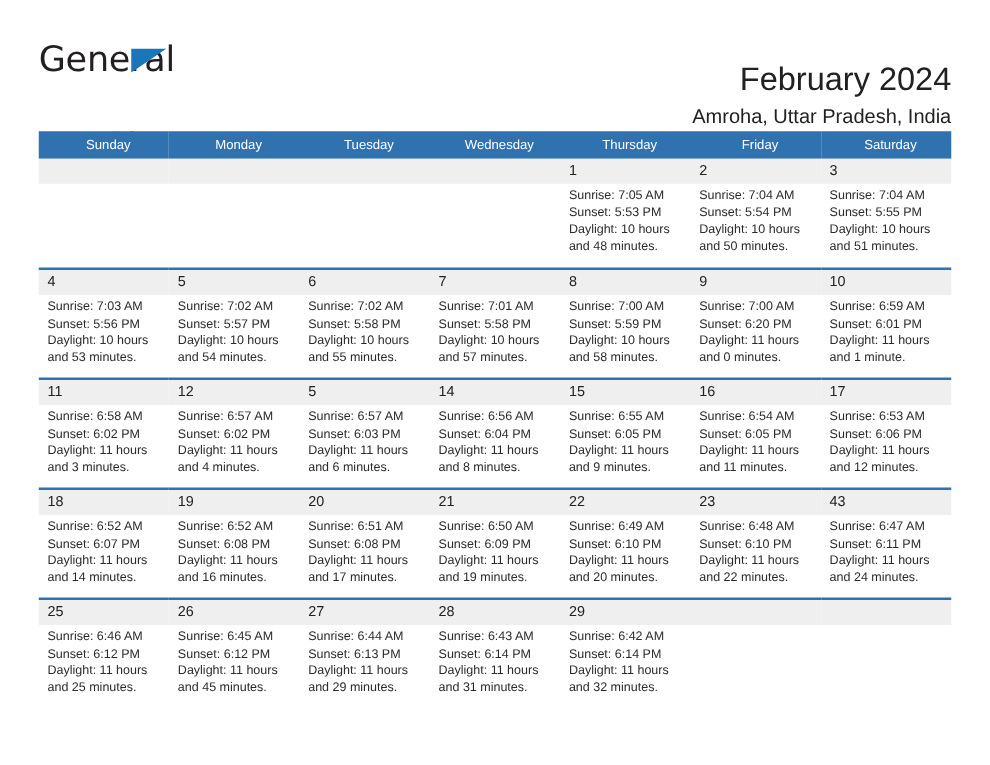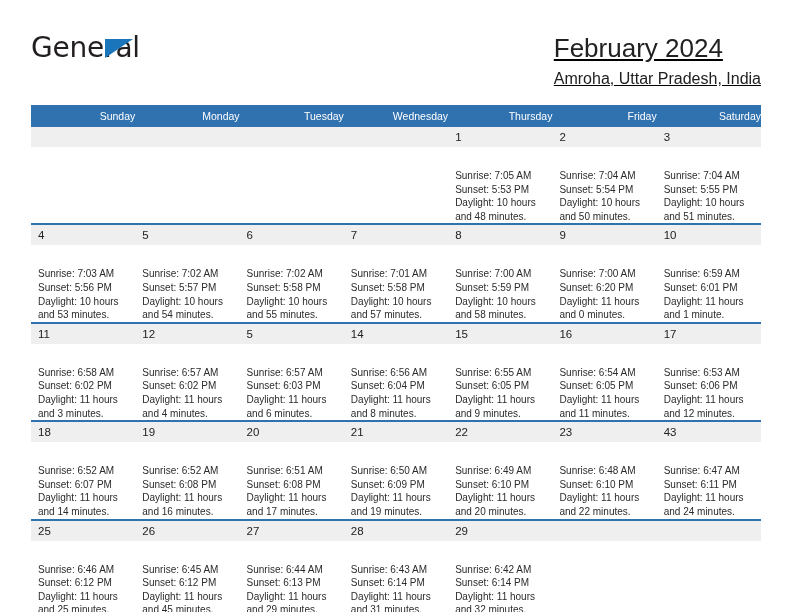--- a/index.html
+++ b/index.html
@@ -60,23 +60,22 @@
     top: 21px;
     font-size: 21px;
     color: #1b75bb;
     line-height: 24px;
     font-family: "DejaVu Sans", sans-serif;
     margin-top: 45px;
   }
   .title-block {
     position: absolute;
     right: 0;
-    top: 1px;
-    text-align: left;
-    text-decoration: underline;
+    top: 16px;
+    text-align: right;
   }
   .cal-title {
     font-size: 26px;
     color: #212121;
     line-height: 34px;
     white-space: nowrap;
   }
   .cal-sub {
     font-size: 16px;
     color: #212121;
@@ -92,21 +91,21 @@
     top: 105px;
     width: 730px;
     border-collapse: collapse;
     table-layout: fixed;
   }
   .cal th {
     background: #3071b0;
     color: #ffffff;
     font-size: 10.5px;
     font-weight: normal;
-    text-align: right;
+    text-align: center;
     padding: 5px 0 5px 7px;
     height: 12px;
     line-height: 12px;
   }
   .cal td {
     vertical-align: top;
     padding: 0;
     border-top: 2px solid #3071b0;
     height: 88px;
     box-sizing: border-box;
@@ -123,25 +122,24 @@
     font-size: 11.5px;
     color: #222222;
     line-height: 14px;
     padding: 3px 0 3px 7px;
     height: 14px;
   }
   .daynum.empty {
     color: transparent;
   }
   .dayinfo {
-    padding: 12px 6px 0 7px;
+    padding: 3px 6px 0 7px;
     font-size: 10px;
     line-height: 13.6px;
     color: #2b2b2b;
-    margin-top: 10px;
   }
   .dayinfo div {
     white-space: nowrap;
     overflow: hidden;
   }
   .cell-blank .daynum {
     background: #efefef;
   }
 </style>
 </head>

